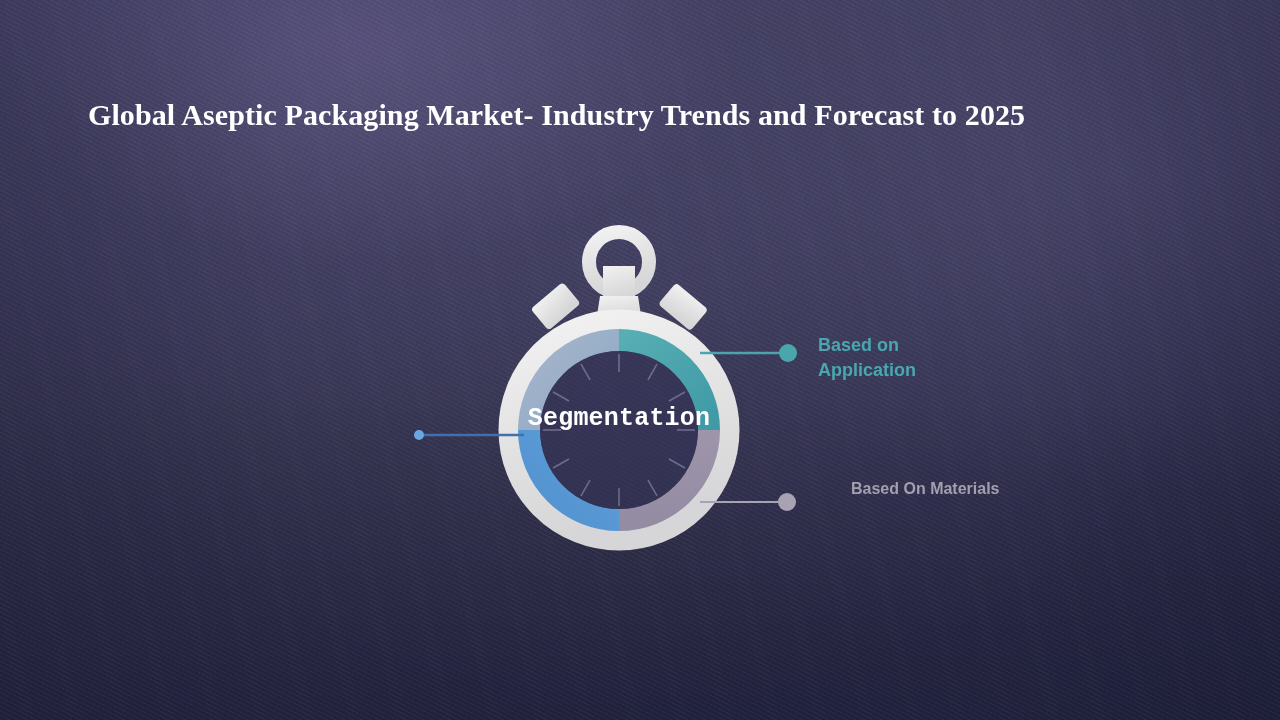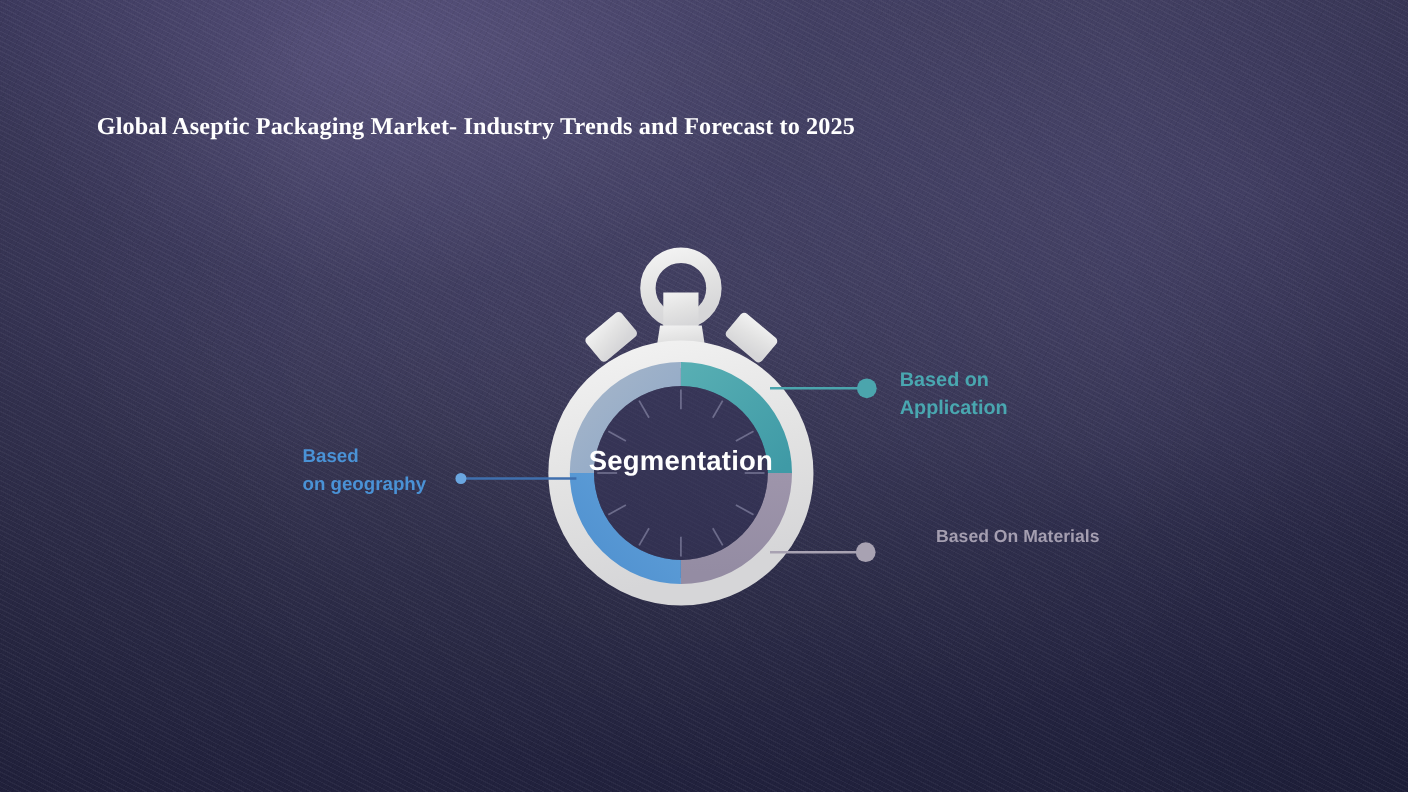--- a/index.html
+++ b/index.html
@@ -41,21 +41,21 @@
       repeating-linear-gradient(-64deg, rgba(0,0,0,0.8) 0 1px, rgba(0,0,0,0) 1px 5px);
   }
 
   #title {
     position: absolute;
     left: 88px;
     top: 95px;
     width: 1110px;
     font-family: "Liberation Serif", "DejaVu Serif", serif;
     font-weight: bold;
-    font-size: 22px;
+    font-size: 30px;
     line-height: 40px;
     color: #ffffff;
     letter-spacing: 0.1px;
     white-space: nowrap;
   }
 
   #graphic {
     position: absolute;
     left: 0;
     top: 0;
@@ -91,21 +91,21 @@
     line-height: 22px;
     color: #a49eb0;
     margin-left: 46px;
   }
   #center-text {
     position: absolute;
     left: 469px;
     top: 404px;
     width: 300px;
     text-align: center;
-    font-family: Liberation Sans, sans-serif;
+    font-family: Liberation Mono, monospace;
     font-weight: bold;
     font-size: 25px;
     line-height: 30px;
     color: #ffffff;
     letter-spacing: 0.2px;
   }
 </style>
 </head>
 <body>
 
@@ -204,16 +204,14 @@
     </g>
   </svg>
 
   <div id="center-text">Segmentation</div>
 
   <div class="label" id="label-application">Based on
 Application</div>
 
   <div class="label" id="label-materials">Based On Materials</div>
 
-  <div class="label" id="label-geography">Based
-on geography</div>
 
 </div>
 
 </body></html>

